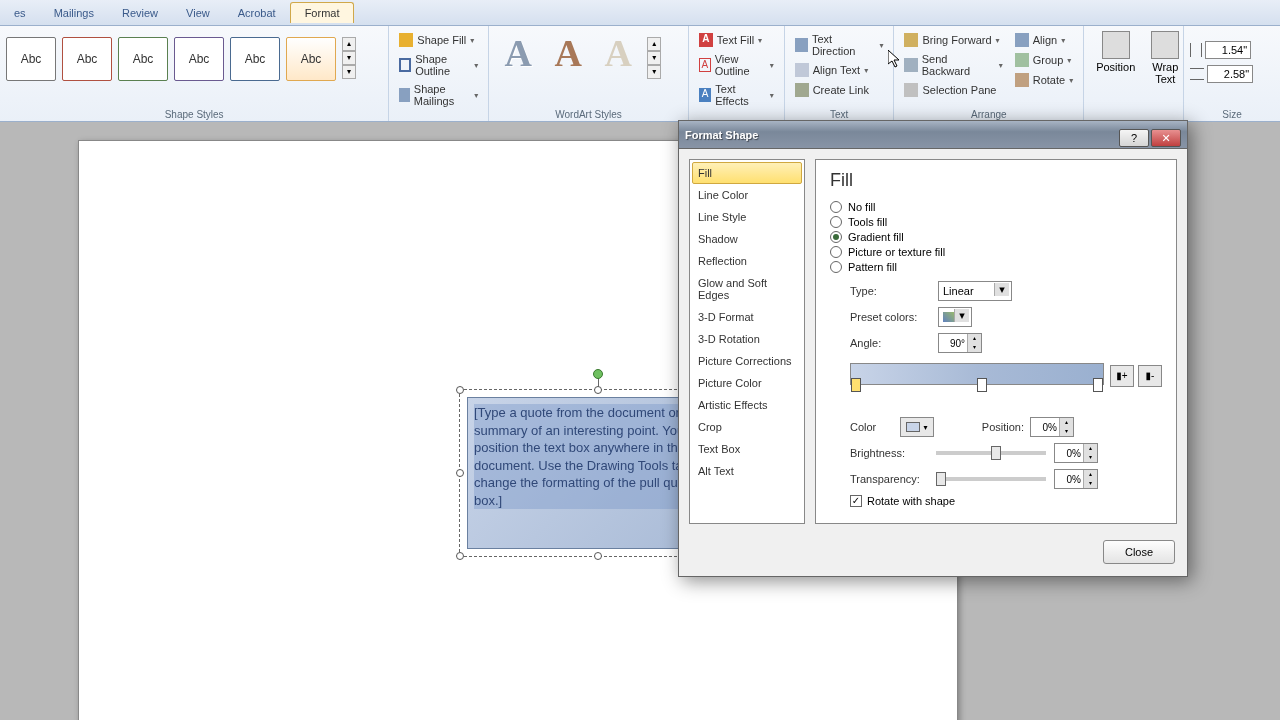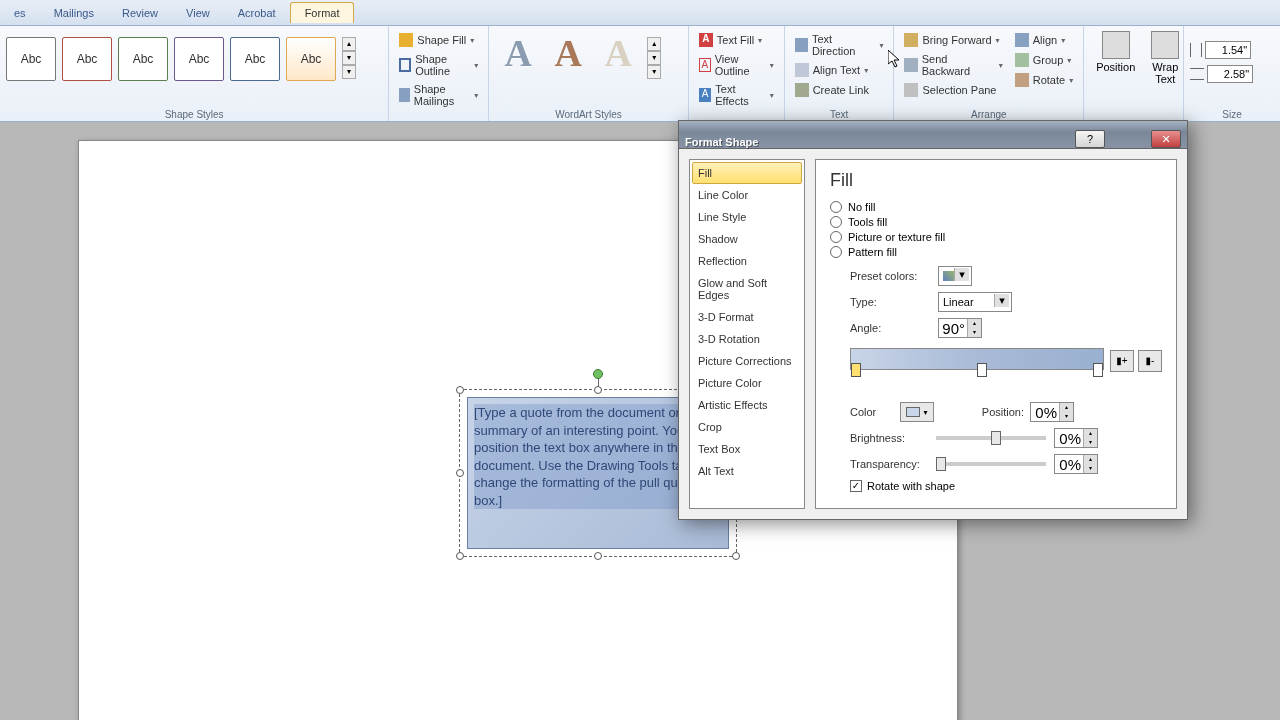--- a/index.html
+++ b/index.html
@@ -53,21 +53,21 @@
 .handle.tm { left: 50%; top: -4px; margin-left: -4px; } .handle.bm { left: 50%; bottom: -4px; margin-left: -4px; }
 .handle.lm { left: -4px; top: 50%; margin-top: -4px; } .handle.rm { right: -4px; top: 50%; margin-top: -4px; }
 .rot-handle { position: absolute; left: 50%; top: -24px; width: 10px; height: 10px; margin-left: -5px; background: #6fc060; border: 1px solid #3a7a30; border-radius: 50%; }
 .rot-line { position: absolute; left: 50%; top: -15px; width: 1px; height: 12px; background: #666; }
 
 .textbox-inner { position: absolute; inset: 4px; background: linear-gradient(135deg, #c8d4e8, #a8bad6); border: 1px solid #6a80a0; padding: 6px; }
 .textbox-inner p { color: #304878; font-size: 13px; line-height: 1.35; background: rgba(120,150,200,0.4); }
 
 
 .dialog { position: absolute; left: 678px; top: 120px; width: 510px; background: #f0f0f0; border: 1px solid #666; box-shadow: 4px 4px 18px rgba(0,0,0,0.45); }
-.dialog-titlebar { height: 28px; background: linear-gradient(#a8b4c4, #7a889a 40%, #8894a6); display: flex; align-items: flex-end; padding: 0 6px; border-bottom: 1px solid #666; gap: 44px; }
+.dialog-titlebar { height: 28px; background: linear-gradient(#a8b4c4, #7a889a 40%, #8894a6); display: flex; align-items: flex-start; padding: 8px 6px; border-bottom: 1px solid #666; }
 .dialog-title { color: #fff; font-weight: bold; text-shadow: 1px 1px 1px rgba(0,0,0,0.5); flex: 1; }
 .titlebar-btn { width: 30px; height: 18px; border: 1px solid #555; background: linear-gradient(#f5f5f5,#d5d5d5); margin-left: 2px; text-align: center; font-size: 11px; line-height: 16px; border-radius: 2px; cursor: pointer; }
 .titlebar-btn.close { background: linear-gradient(#e89090,#c04040); color: #fff; }
 
 .dialog-body { display: flex; padding: 10px; gap: 10px; }
 .cat-list { width: 116px; border: 1px solid #888; background: #fff; padding: 2px; display: flex; flex-direction: column; }
 .cat-item { padding: 5px 6px; cursor: pointer; color: #333; }
 .cat-item.selected { background: linear-gradient(#fff0b8,#ffe070); border: 1px solid #d0a840; border-radius: 2px; padding: 4px 5px; }
 
 .pane { flex: 1; border: 1px solid #888; background: #fff; padding: 10px 14px; }
@@ -75,21 +75,21 @@
 .radio-row { display: flex; align-items: center; gap: 6px; margin: 3px 0; }
 .radio { width: 12px; height: 12px; border: 1px solid #666; border-radius: 50%; display: inline-block; position: relative; }
 .radio.checked::after { content: ''; position: absolute; inset: 2px; background: #3a6a3a; border-radius: 50%; }
 
 .form-row { display: flex; align-items: center; margin: 6px 0; }
 .form-row label { width: 88px; color: #333; }
 .combo { width: 74px; height: 20px; border: 1px solid #888; background: #fff; display: flex; align-items: center; padding: 0 4px; position: relative; }
 .combo::after { content: '▾'; position: absolute; right: 2px; top: 1px; width: 14px; text-align: center; background: #e0e0e0; border-left: 1px solid #aaa; }
 .combo.small { width: 34px; }
 .spin { width: 44px; height: 20px; border: 1px solid #888; background: #fff; display: flex; }
-.spin input { width: 28px; border: none; text-align: right; padding-right: 2px; font-size: 15px; }
+.spin input { width: 28px; border: none; text-align: right; padding-right: 2px; font-size: 10px; }
 .spin .sp-btns { width: 14px; display: flex; flex-direction: column; border-left: 1px solid #aaa; }
 .spin .sp-btns div { flex: 1; background: #e0e0e0; font-size: 6px; text-align: center; line-height: 8px; cursor: pointer; }
 
 .grad-bar { height: 22px; border: 1px solid #888; background: linear-gradient(90deg,#c8d4e8,#a8bad6 50%,#9ab0d0); margin: 4px 0 8px 0; position: relative; }
 .grad-stop { position: absolute; bottom: -8px; width: 10px; height: 14px; background: #fff; border: 1px solid #555; cursor: pointer; }
 .grad-stop.sel { background: #ffe070; }
 .grad-btns { display: flex; gap: 4px; }
 .grad-btns .gb { width: 24px; height: 22px; border: 1px solid #888; background: #e8e8e8; cursor: pointer; font-size: 10px; text-align: center; line-height: 20px; }
 
 .slider { width: 110px; height: 4px; background: #ccc; position: relative; margin: 0 8px; }
@@ -310,39 +310,43 @@
       <div id="radios">
           <div class="radio-row">
             <span class="radio"></span>
             <span>No fill</span>
           </div>
           <div class="radio-row">
             <span class="radio"></span>
             <span>Tools fill</span>
           </div>
           <div class="radio-row">
+            <span class="radio checked"></span>
+            <span>Gradient fill</span>
+          </div>
+          <div class="radio-row">
             <span class="radio"></span>
             <span>Picture or texture fill</span>
           </div>
           <div class="radio-row">
             <span class="radio"></span>
             <span>Pattern fill</span>
           </div>
         </div>
       <div style="padding-left:20px;margin-top:8px">
         <div class="form-row">
+            <label>Type:</label>
+            <div class="combo">
+              <span>Linear</span>
+            </div>
+          </div>
+        <div class="form-row">
             <label>Preset colors:</label>
             <div class="combo small">
               <span style="width:14px;height:10px;background:linear-gradient(45deg,#6080c0,#a0c060);display:inline-block"></span>
-            </div>
-          </div>
-        <div class="form-row">
-            <label>Type:</label>
-            <div class="combo">
-              <span>Linear</span>
             </div>
           </div>
         <div class="form-row">
             <label>Angle:</label>
             <div class="spin">
               <input value="90°" style="">
               <div class="sp-btns">
                 <div>▴</div>
                 <div>▾</div>
               </div>
@@ -399,17 +403,20 @@
               </div>
             </div>
         </div>
         <div class="form-row">
           <span class="chk">✓</span>
           <span>Rotate with shape</span>
         </div>
       </div>
     </div>
   </div>
+  <div class="dialog-footer">
+    <button class="dlg-btn">Close</button>
+  </div>
 </div>
 
 <svg class="cursor" viewBox="0 0 16 20">
     <path d="M0 0 L0 14 L4 11 L7 17 L9 16 L6 10 L11 10 Z" fill="#fff" stroke="#000"></path>
   </svg>
 
 </body></html>

